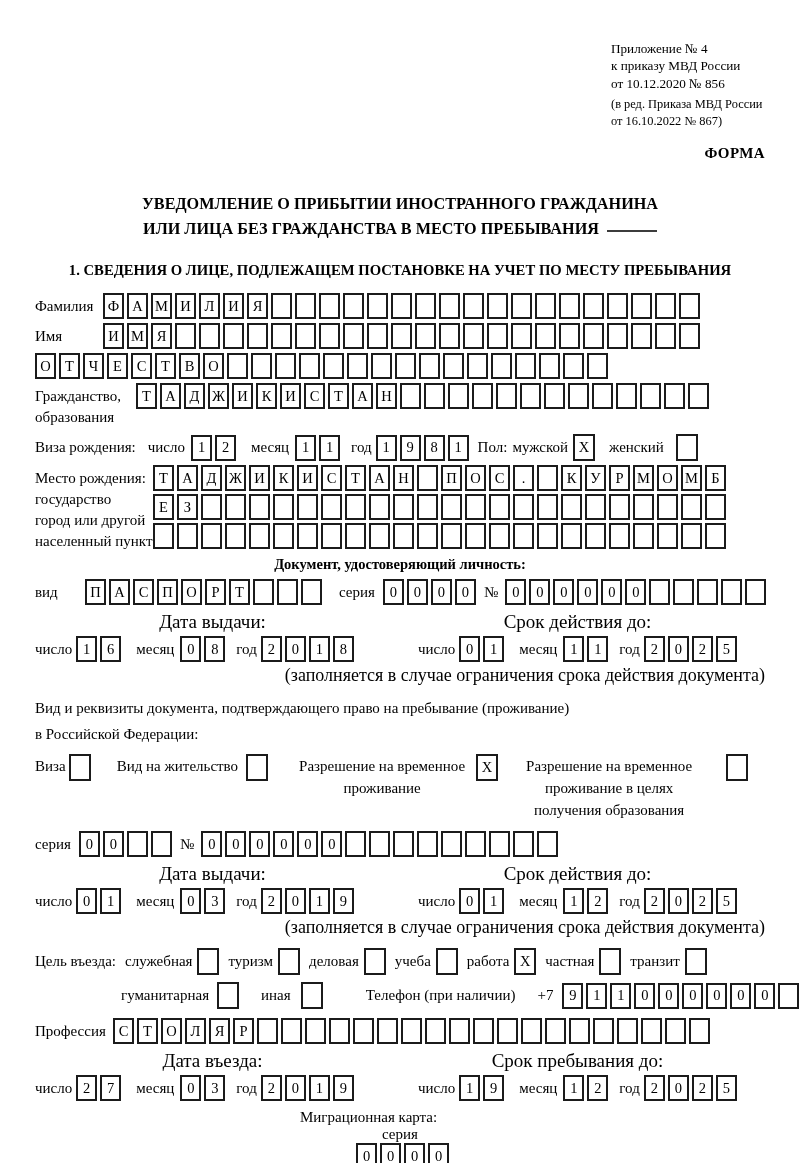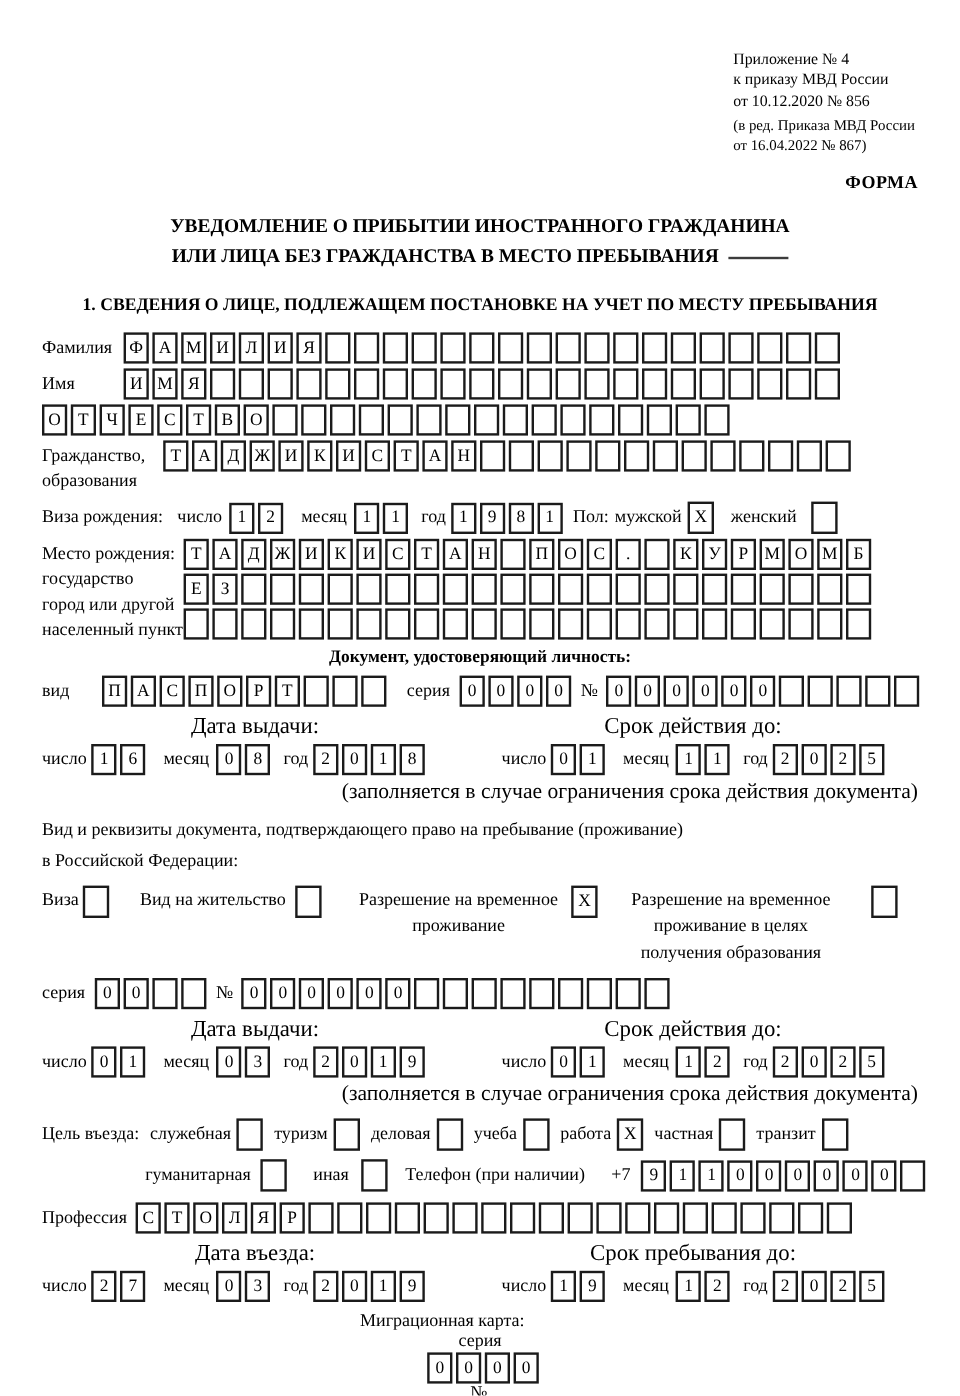--- a/index.html
+++ b/index.html
@@ -5,21 +5,21 @@
   * { margin:0; padding:0; box-sizing:border-box; }
   html,body { width:800px; height:1163px; background:#fff; color:#000;
     font-family:"Liberation Serif", serif; overflow:hidden; }
   .page { width:800px; height:1163px; padding:40px 35px 0 35px; }
 
   .appendix { margin-left:576px; font-size:13.2px; line-height:1.32; white-space:nowrap; }
   .appendix .rev { font-size:12.4px; }
   .appendix .rev1 { margin-top:4px; }
   .form-word { text-align:right; font-weight:700; font-size:15px; margin-top:16px; letter-spacing:.4px; }
 
-  .title { margin-top:14px; text-align:center; font-weight:700; font-size:16.2px; line-height:1.55; }
+  .title { margin-top:30px; text-align:center; font-weight:700; font-size:16.2px; line-height:1.55; }
   .tuline { display:inline-block; width:50px; height:2px; background:#3c3c3c; margin-left:8px; vertical-align:2px; }
 
   .sec { margin-top:20px; margin-bottom:14px; font-weight:700; font-size:14.7px; text-align:center; }
 
   .row { display:flex; align-items:flex-start; margin-bottom:4px; }
   .lbl { flex:none; font-size:15px; line-height:1.4; padding-top:3px; }
   .w68{width:68px} .w101{width:101px} .w118{width:118px} .w50{width:50px} .w78{width:78px} .w200{width:200px}
   .boxes { display:flex; flex:none; }
   .box { flex:none; width:21px; height:26px; border:2px solid #1b1b1b; margin-right:3px;
     display:flex; align-items:center; justify-content:center; font-size:14.5px; }
@@ -55,39 +55,39 @@
   .opt3 .optlbl { width:172px; text-align:center; }
   .opt4 .optlbl { width:178px; text-align:center; }
 
   .goal { display:flex; align-items:center; margin-top:10px; }
   .gopt { display:flex; align-items:center; margin-left:9px; }
   .gopt .cbx { margin-left:5px; }
   .goal2 { display:flex; align-items:center; margin-top:7px; padding-left:86px; }
   .g2a .cbx { margin-left:8px; }
   .g2b { margin-left:22px; }
   .g2b .cbx { margin-left:10px; }
-  .phone-lbl { margin-left:15px; }
+  .phone-lbl { margin-left:43px; }
   .plus7 { margin-left:22px; margin-right:9px; }
 
   .mig { margin-top:8px;flex-direction:column; }
   .reps { margin-top:6px; }
   .reps .bp-label div { line-height:20.8px; }
   .reps .boxes { margin-bottom:7px; }
 </style>
 </head>
 <body>
 
 <div class="page">
 
   <div class="appendix">
     <div>Приложение № 4</div>
     <div>к приказу МВД России</div>
     <div>от 10.12.2020 № 856</div>
     <div class="rev rev1">(в ред. Приказа МВД России</div>
-    <div class="rev">от 16.04.2022 № 867)</div>
+    <div class="rev">от 16.10.2022 № 867)</div>
   </div>
 
   <div class="form-word">ФОРМА</div>
 
   <div class="title">
     <div>УВЕДОМЛЕНИЕ О ПРИБЫТИИ ИНОСТРАННОГО ГРАЖДАНИНА</div>
     <div><span>ИЛИ ЛИЦА БЕЗ ГРАЖДАНСТВА В МЕСТО ПРЕБЫВАНИЯ</span><span class="tuline"></span></div>
   </div>
 
   <div class="sec">1. СВЕДЕНИЯ О ЛИЦЕ, ПОДЛЕЖАЩЕМ ПОСТАНОВКЕ НА УЧЕТ ПО МЕСТУ ПРЕБЫВАНИЯ</div>

